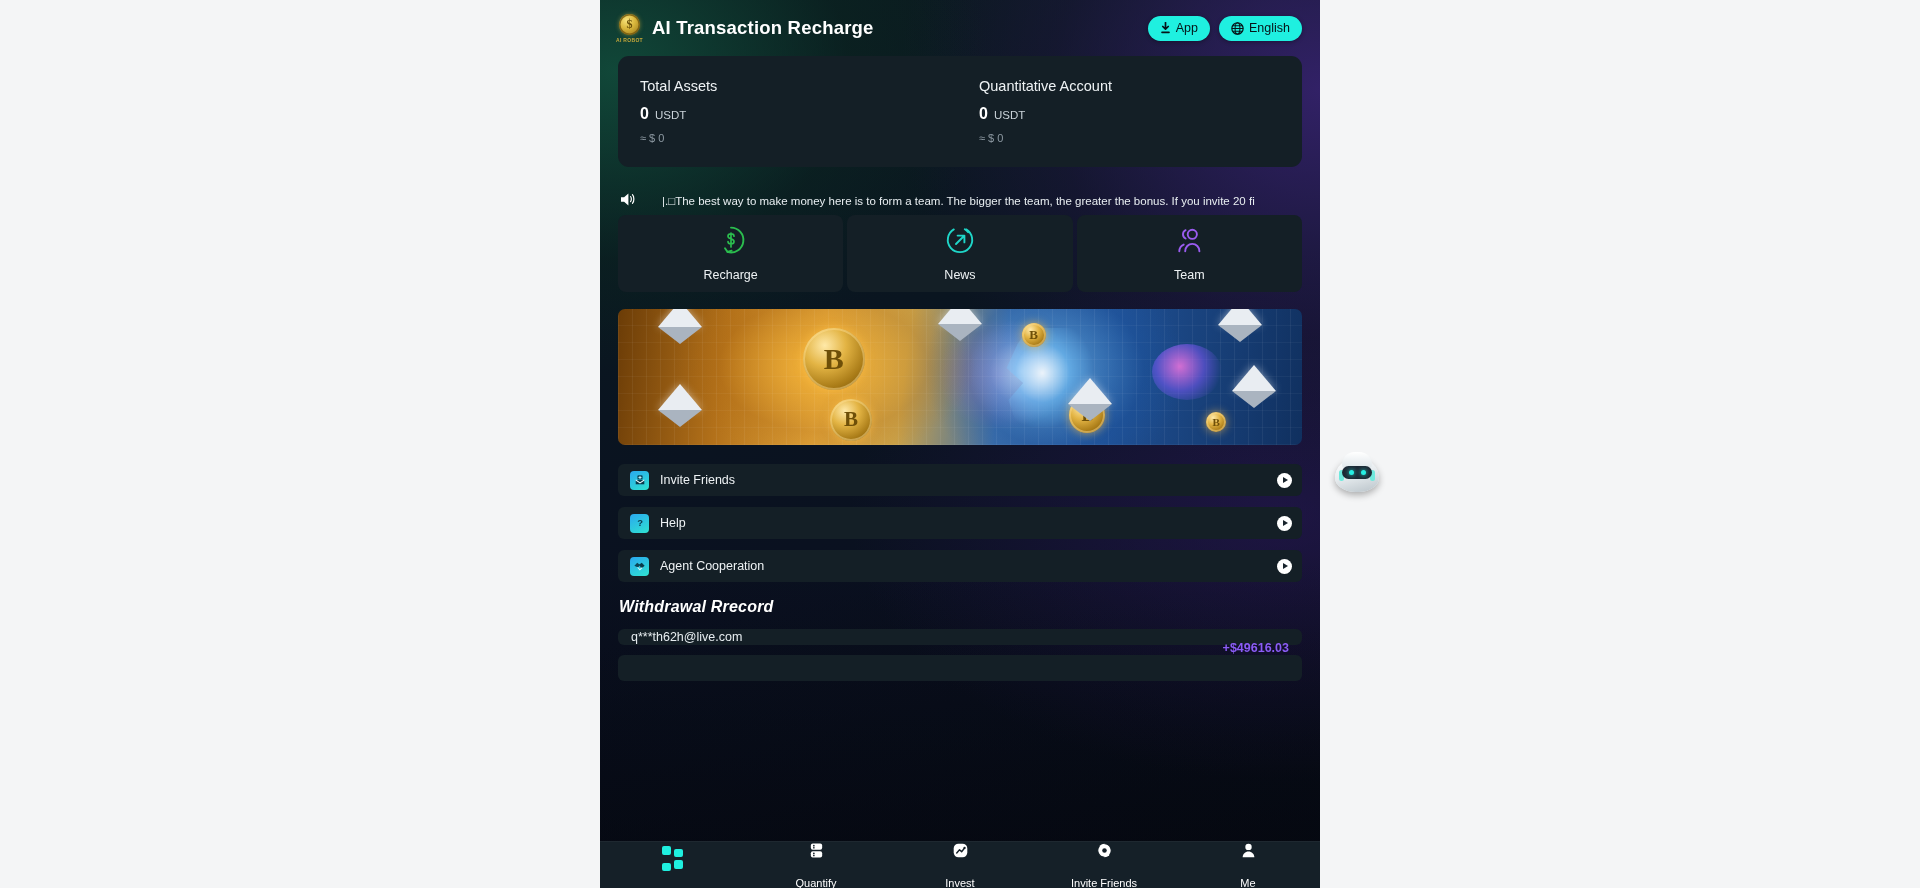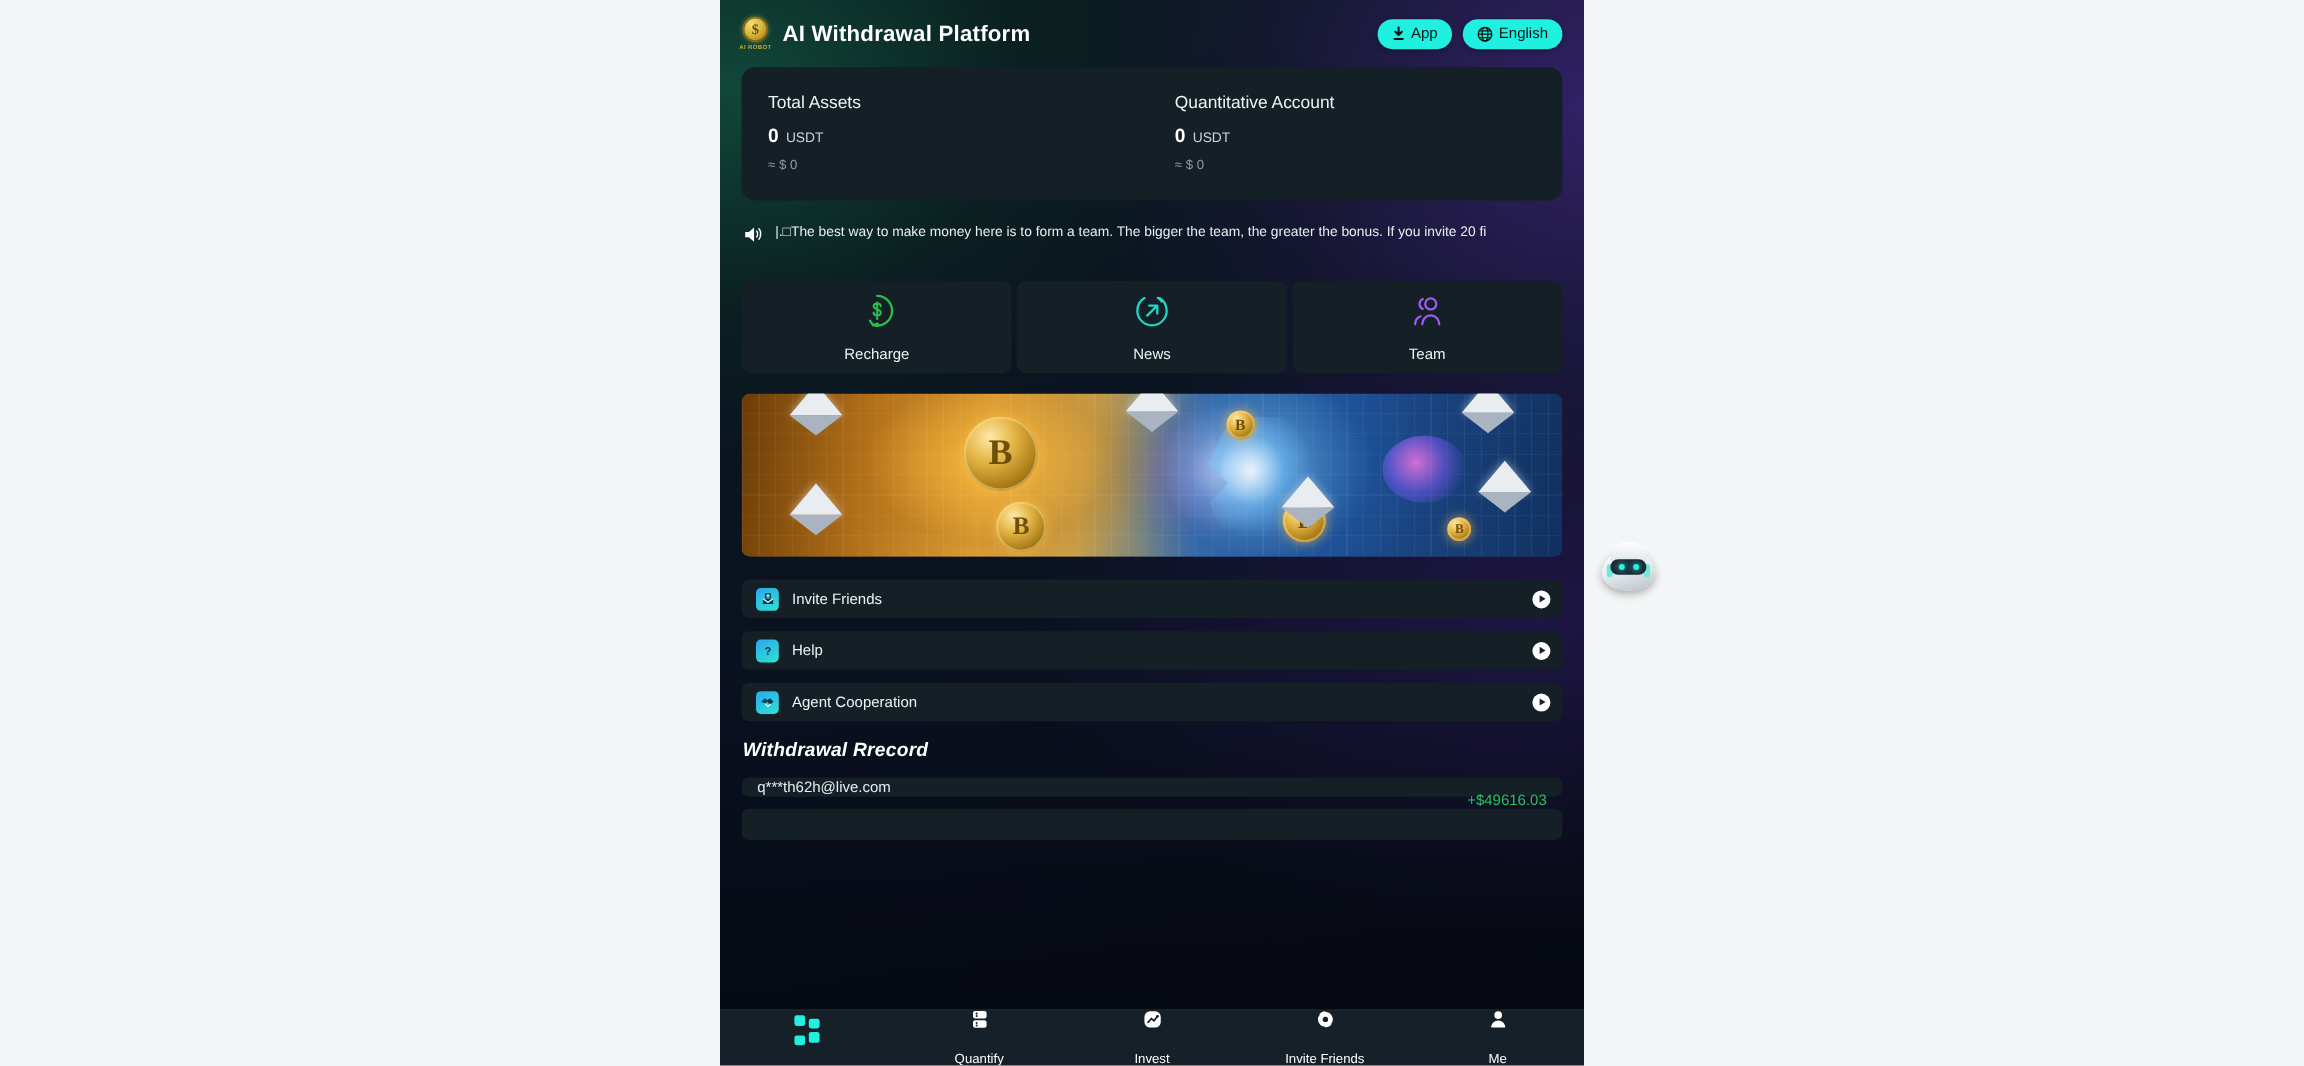--- a/index.html
+++ b/index.html
@@ -79,22 +79,22 @@
   .bal-col { flex:1; padding-left:22px; }
   .bal-col:nth-child(2){ padding-left:16px; }
   .bal-title { font-size:14.5px; color:#eef2f4; margin-bottom:11px; font-weight:400; }
   .bal-amt { display:flex; align-items:baseline; gap:6px; margin-bottom:9px; }
   .bal-num { font-size:16px; font-weight:bold; color:#fff; }
   .bal-cur { font-size:11.5px; color:#c9d2d8; }
   .bal-sub { font-size:11px; color:#8e9aa3; }
 
   
   .announce {
-    display:flex; gap:9px;
-    height:26px; margin-bottom:20px; padding-left:2px;
+    display:flex; align-items:center; gap:25px;
+    height:26px; margin-bottom:1px; padding-left:2px;
     overflow:hidden;
   }
   .announce-txt {
     font-size:11.5px; color:#e8eef1; white-space:nowrap;
     overflow:hidden; text-overflow:clip;
   }
 
   
   .tiles { display:flex; gap:4px; margin-bottom:17px; }
   .tile {
@@ -179,21 +179,21 @@
   .sec-title {
     font-size:16px; font-weight:bold; font-style:italic; color:#fff;
     margin:16px 0 13px 1px; letter-spacing:0.2px;
   }
   .rec {
     height:16px; background:#141f26; border-radius:6px;
     display:flex; align-items:center; padding:0 13px;
     margin-bottom:10px;
   }
   .rec-mail { font-size:12.5px; color:#e7edf0; }
-  .rec-amt { margin-left:auto; font-size:12.5px; font-weight:normal; color:#22c55e;margin-top:21px; }
+  .rec-amt { margin-left:auto; font-size:12.5px; font-weight:bold; color:#8b5cf6;margin-top:21px; }
   .rec.partial{ height:26px; }
 
   
   .nav {
     position:absolute; left:0; bottom:0; width:720px; height:47px;
     background:#152028; z-index:9;
     display:flex; align-items:center;
     border-top:1px solid rgba(255,255,255,0.04);
   }
   .nav-item {
@@ -235,21 +235,21 @@
 </head>
 <body>
 
 <div id="app">
 
   <div class="hdr">
     <div class="logo">
       <div class="coin">$</div>
       <div class="logo-tag">AI ROBOT</div>
     </div>
-    <div class="hdr-title">AI Withdrawal Platform</div>
+    <div class="hdr-title">AI Transaction Recharge</div>
     <div class="hdr-right">
       <div class="pill">
         <span>
           <svg width="11" height="12" viewBox="0 0 11 12">
               <path d="M5.5 0.6v6.2M5.5 7.2 2.8 4.5M5.5 7.2 8.2 4.5" stroke="#061418" stroke-width="1.7" fill="none" stroke-linecap="round"></path>
               <rect x="1.2" y="9.6" width="8.6" height="1.7" rx="0.8" fill="#061418"></rect>
             </svg>
         </span>
         <span>App</span>
       </div>

